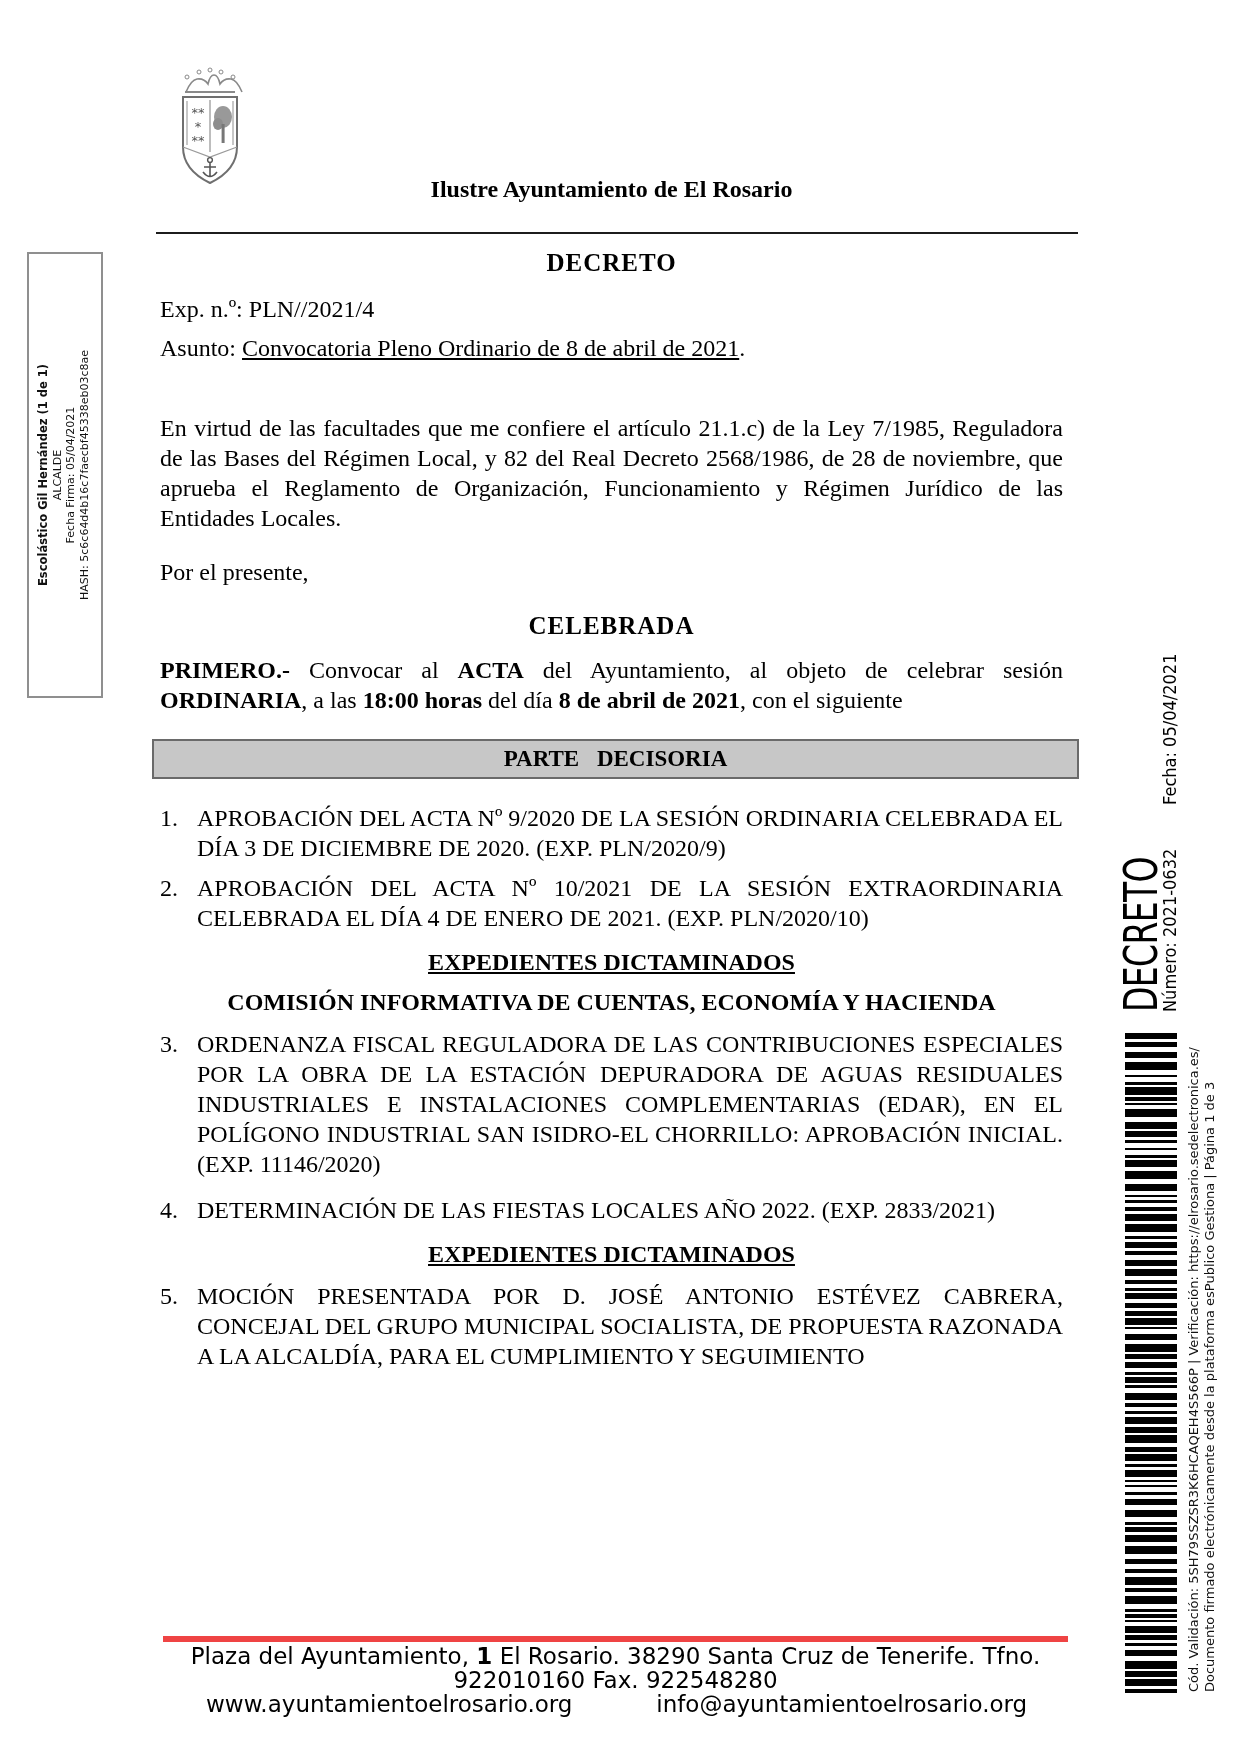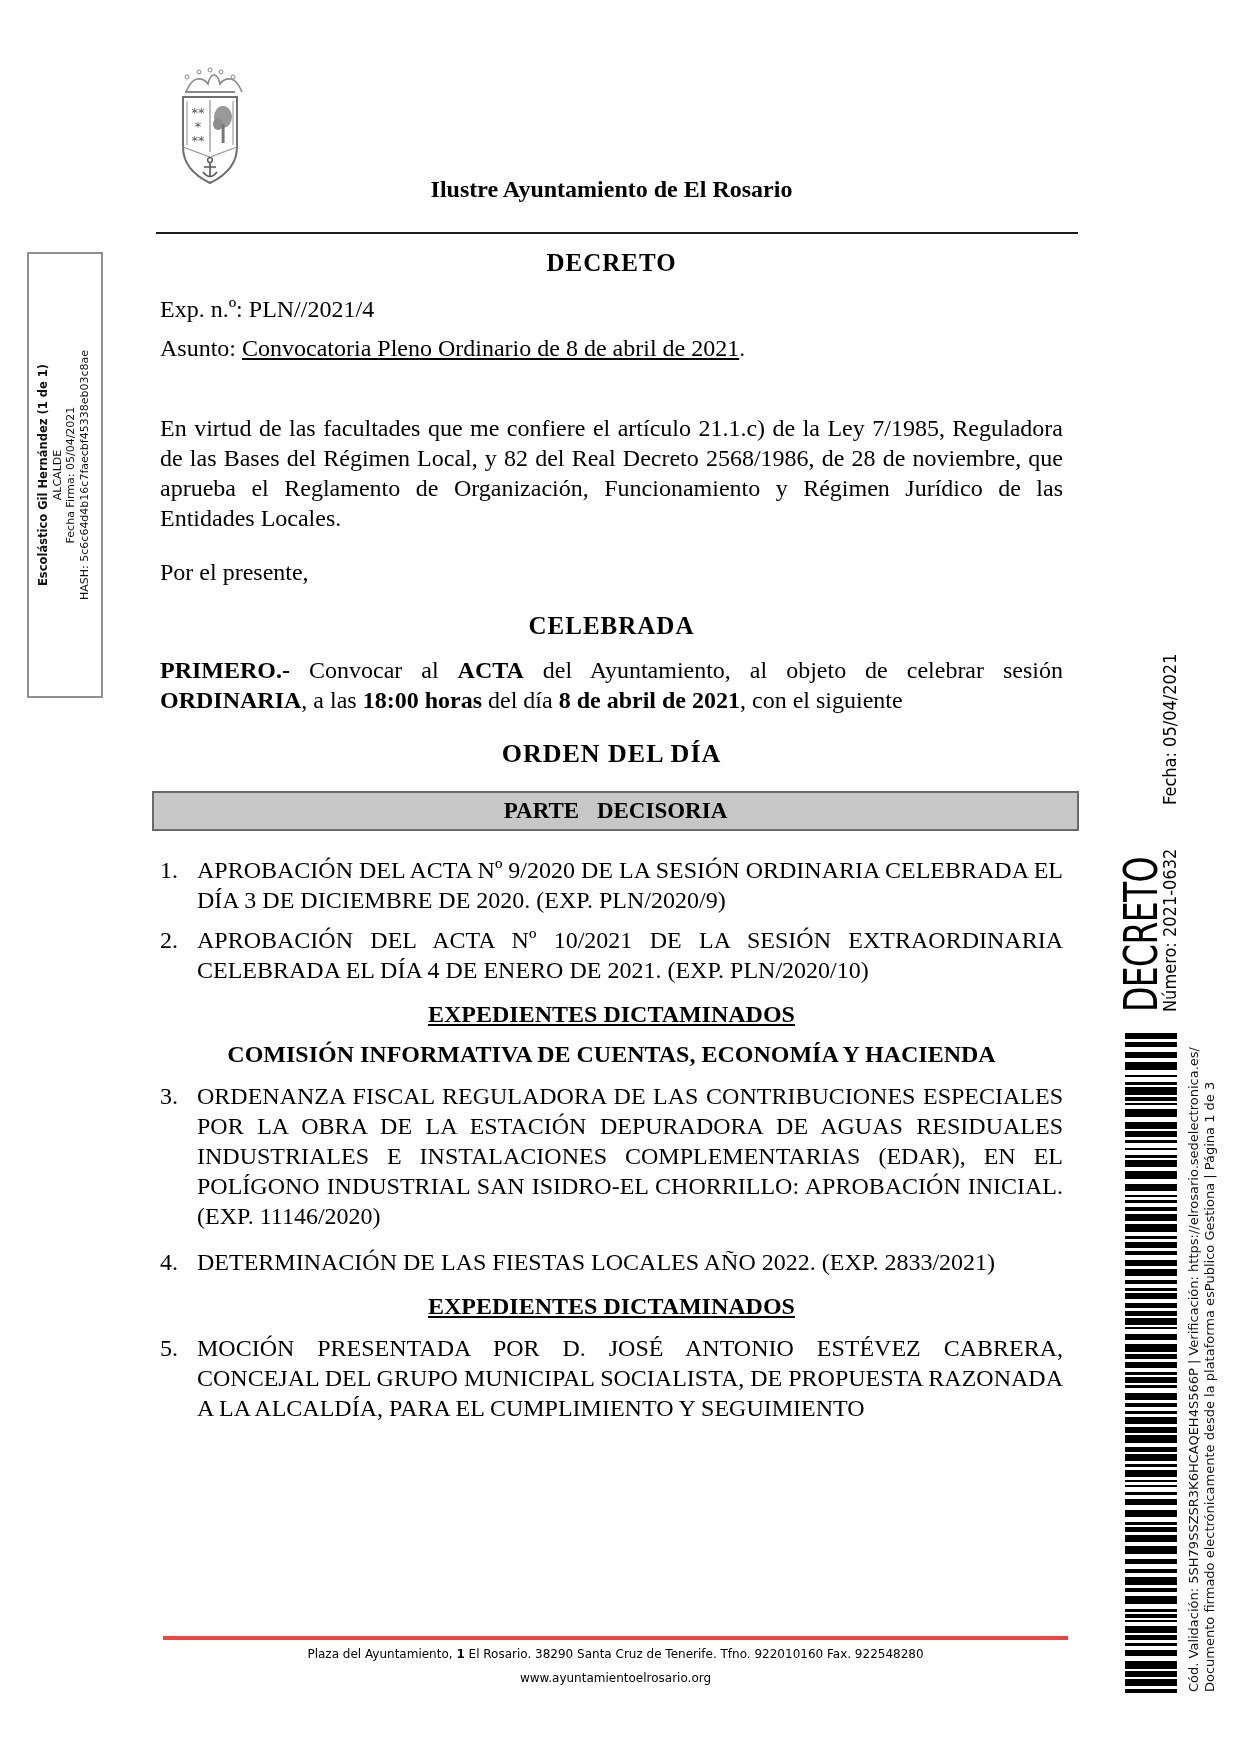--- a/index.html
+++ b/index.html
@@ -54,21 +54,21 @@
   .decreto-meta { font-size:18px; line-height:20px; }
   .decreto-meta .sx { display:inline-block; transform:scaleX(0.9); transform-origin:left bottom; }
   .decreto-meta .gap { display:inline-block; width:26px; }
   .tiny-rail { left:1186px; top:1692px; width:700px; height:33px; font-family:"DejaVu Sans", sans-serif; font-size:13px; line-height:16px; color:#111; white-space:nowrap; }
   
   .barcode { position:absolute; left:1125px; top:1033px; width:52px; height:662px; overflow:hidden; }
   .barcode div { width:100%; background:#000; }
   
   .footer {
     position:absolute; left:163px; top:1636px; width:905px;
-    border-top:4px solid #ef4444; font-family:"DejaVu Sans", sans-serif; font-size:12px; line-height:24px;
+    border-top:6px solid #ef4444; font-family:"DejaVu Sans", sans-serif; font-size:23px; line-height:24px;
   }
   .footer-line1 { text-align:center; margin-top:2px; }
   .footer-line2 { display:flex; }
   .footer-line2 span { flex:1; text-align:center; }
   .bold { font-weight:bold; }
 </style>
 </head>
 <body>
 
 <div class="page">
@@ -125,21 +125,20 @@
       <span class="asunto-value">Convocatoria Pleno Ordinario de 8 de abril de 2021</span><span>.</span>
     </div>
 
     <p class="para1">En virtud de las facultades que me confiere el artículo 21.1.c) de la Ley 7/1985, Reguladora de las Bases del Régimen Local, y 82 del Real Decreto 2568/1986, de 28 de noviembre, que aprueba el Reglamento de Organización, Funcionamiento y Régimen Jurídico de las Entidades Locales.</p>
     <p class="para3">Por el presente,</p>
 
     <div class="resuelvo">CELEBRADA</div>
 
     <p class="primero"><span class="bold">PRIMERO.-</span><span> Convocar al </span><span class="bold">ACTA</span><span> del Ayuntamiento, al objeto de celebrar sesión </span><span class="bold">ORDINARIA</span><span>, a las </span><span class="bold">18:00 horas</span><span> del día </span><span class="bold">8 de abril de 2021</span><span>, con el siguiente</span></p>
 
-    <div class="orden">ORDEN DEL DÍA</div>
 
     <div class="part-bar">PARTE DECISORIA</div>
 
     <div class="agenda-item mt24">
       <span class="num">1.</span>
       <span class="txt">APROBACIÓN DEL ACTA Nº 9/2020 DE LA SESIÓN ORDINARIA CELEBRADA EL DÍA 3 DE DICIEMBRE DE 2020. (EXP. PLN/2020/9)</span>
     </div>
     <div class="agenda-item mt10">
       <span class="num">2.</span>
       <span class="txt">APROBACIÓN DEL ACTA Nº 10/2021 DE LA SESIÓN EXTRAORDINARIA CELEBRADA EL DÍA 4 DE ENERO DE 2021. (EXP. PLN/2020/10)</span>
@@ -256,16 +255,17 @@
 
   <div class="rot tiny-rail">
     <div>Cód. Validación: 5SH79SSZSR3K6HCAQEH4S566P | Verificación: https://elrosario.sedelectronica.es/</div>
     <div>Documento firmado electrónicamente desde la plataforma esPublico Gestiona | Página 1 de 3</div>
   </div>
 
   <div class="footer">
     <div class="footer-line1"><span>Plaza del Ayuntamiento, </span><span class="bold">1</span><span> El Rosario. 38290 Santa Cruz de Tenerife. Tfno. 922010160 Fax. 922548280</span></div>
     <div class="footer-line2">
       <span>www.ayuntamientoelrosario.org</span>
+      <span>info@ayuntamientoelrosario.org</span>
     </div>
   </div>
 
 </div>
 
 </body></html>

